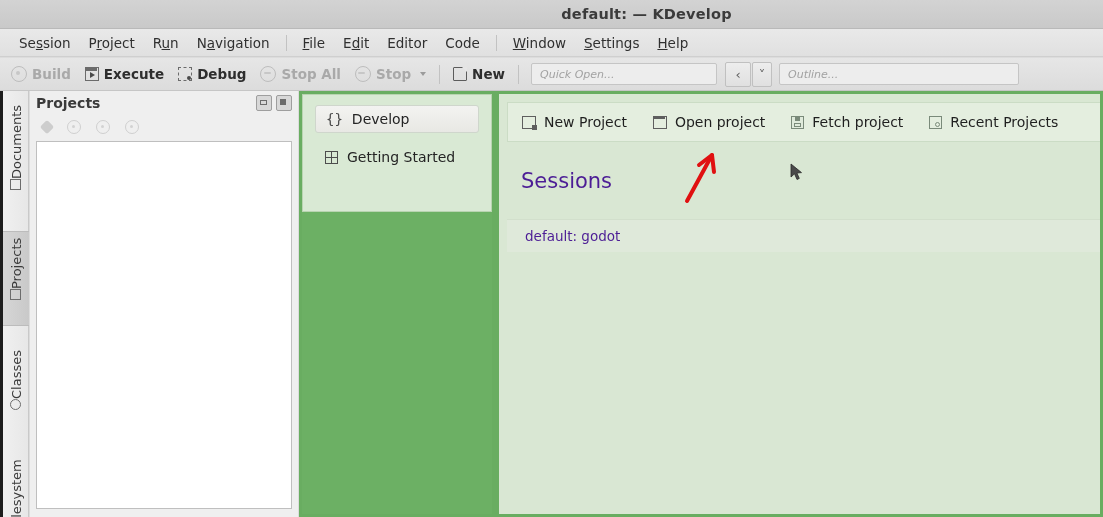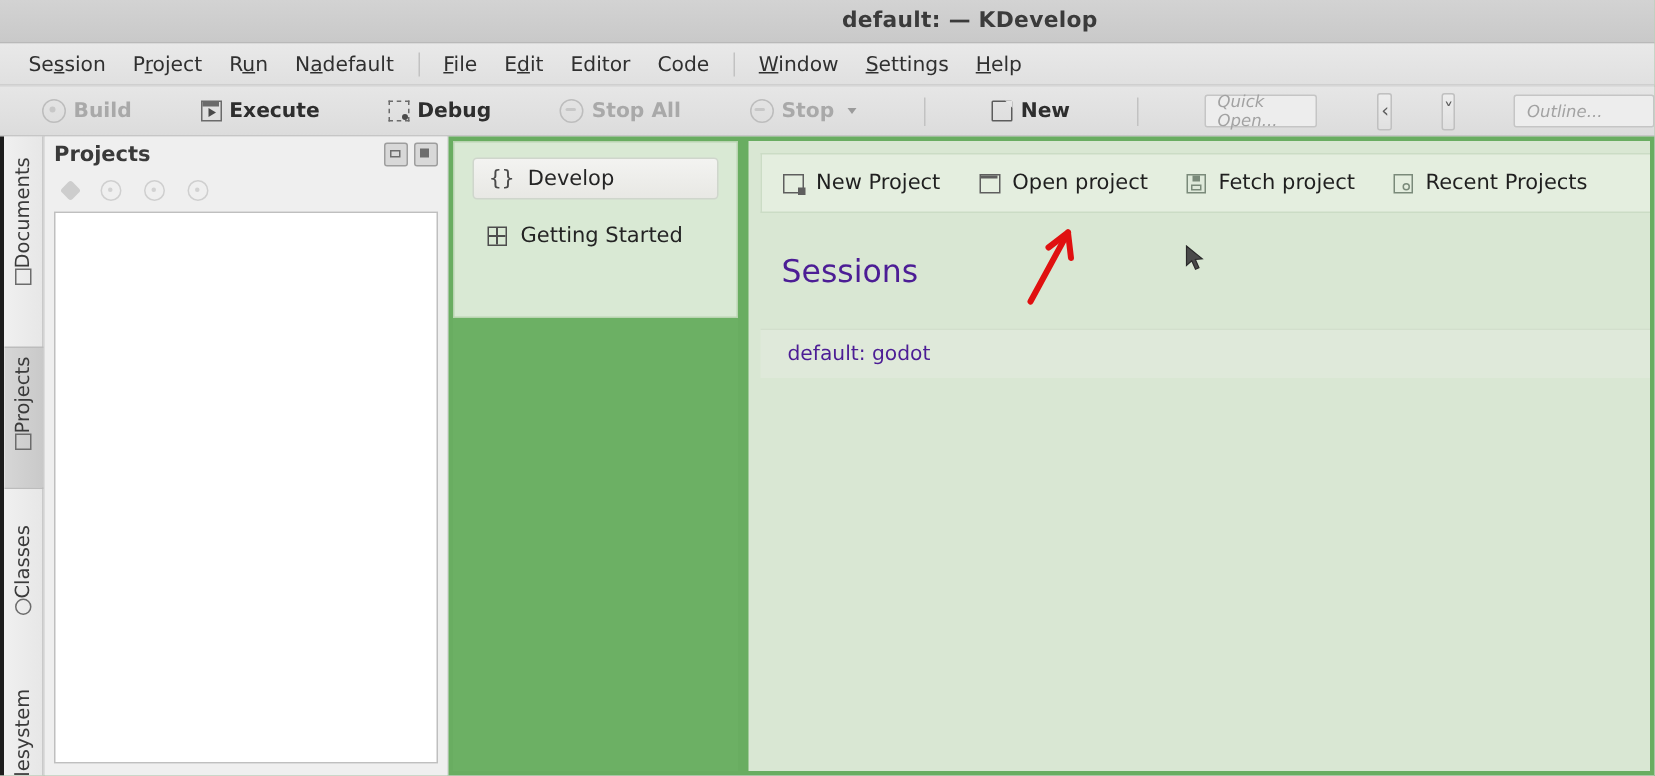--- a/index.html
+++ b/index.html
@@ -34,21 +34,21 @@
     padding:3px 9px;font-size:13.5px;color:#303030;white-space:nowrap;cursor:default;
   }
   .menu-item .mn{text-decoration:underline;}
   .menu-sep{width:1px;height:16px;background:#c2c2c2;margin:0 7px;}
 
   
   .toolbar{
     position:absolute;left:0;top:58px;width:1103px;height:33px;
     background:linear-gradient(to bottom,#e6e6e6 0%,#dcdcdc 100%);
     border-bottom:1px solid #c6c6c6;
-    display:flex;align-items:center;padding-left:21px;box-sizing:border-box;gap:32px;
+    display:flex;align-items:center;padding-left:4px;box-sizing:border-box;
   }
   .tb-btn{display:flex;align-items:center;gap:5px;padding:3px 7px;white-space:nowrap;font-size:13.5px;font-weight:bold;color:#2e2e2e;}
   .tb-btn.disabled{color:#a9a9a9;font-weight:bold;}
   .tb-sep{width:1px;height:19px;background:#c2c2c2;margin:0 6px;}
   .ic{width:14px;height:14px;display:inline-block;position:relative;flex:none;}
 
   
   .ic-circle{border:1.6px solid #9a9a9a;border-radius:50%;}
   .ic-circle.dim{border-color:#bdbdbd;}
   .ic-circle:after{content:"";position:absolute;left:4px;top:4px;width:4px;height:4px;background:#9a9a9a;border-radius:50%;}
@@ -189,21 +189,21 @@
 <div class="app">
 
   <div class="titlebar">
     <div class="title">default:  — KDevelop</div>
   </div>
 
   <div class="menubar">
     <div class="menu-item"><span>Se</span><span class="mn">s</span><span>sion</span></div>
     <div class="menu-item"><span>P</span><span class="mn">r</span><span>oject</span></div>
     <div class="menu-item"><span>R</span><span class="mn">u</span><span>n</span></div>
-    <div class="menu-item"><span>N</span><span class="mn">a</span><span>default</span></div>
+    <div class="menu-item"><span>N</span><span class="mn">a</span><span>vigation</span></div>
     <div class="menu-sep"></div>
     <div class="menu-item"><span class="mn">F</span><span>ile</span></div>
     <div class="menu-item"><span>E</span><span class="mn">d</span><span>it</span></div>
     <div class="menu-item"><span>Editor</span></div>
     <div class="menu-item"><span>Code</span></div>
     <div class="menu-sep"></div>
     <div class="menu-item"><span class="mn">W</span><span>indow</span></div>
     <div class="menu-item"><span class="mn">S</span><span>ettings</span></div>
     <div class="menu-item"><span class="mn">H</span><span>elp</span></div>
   </div>

